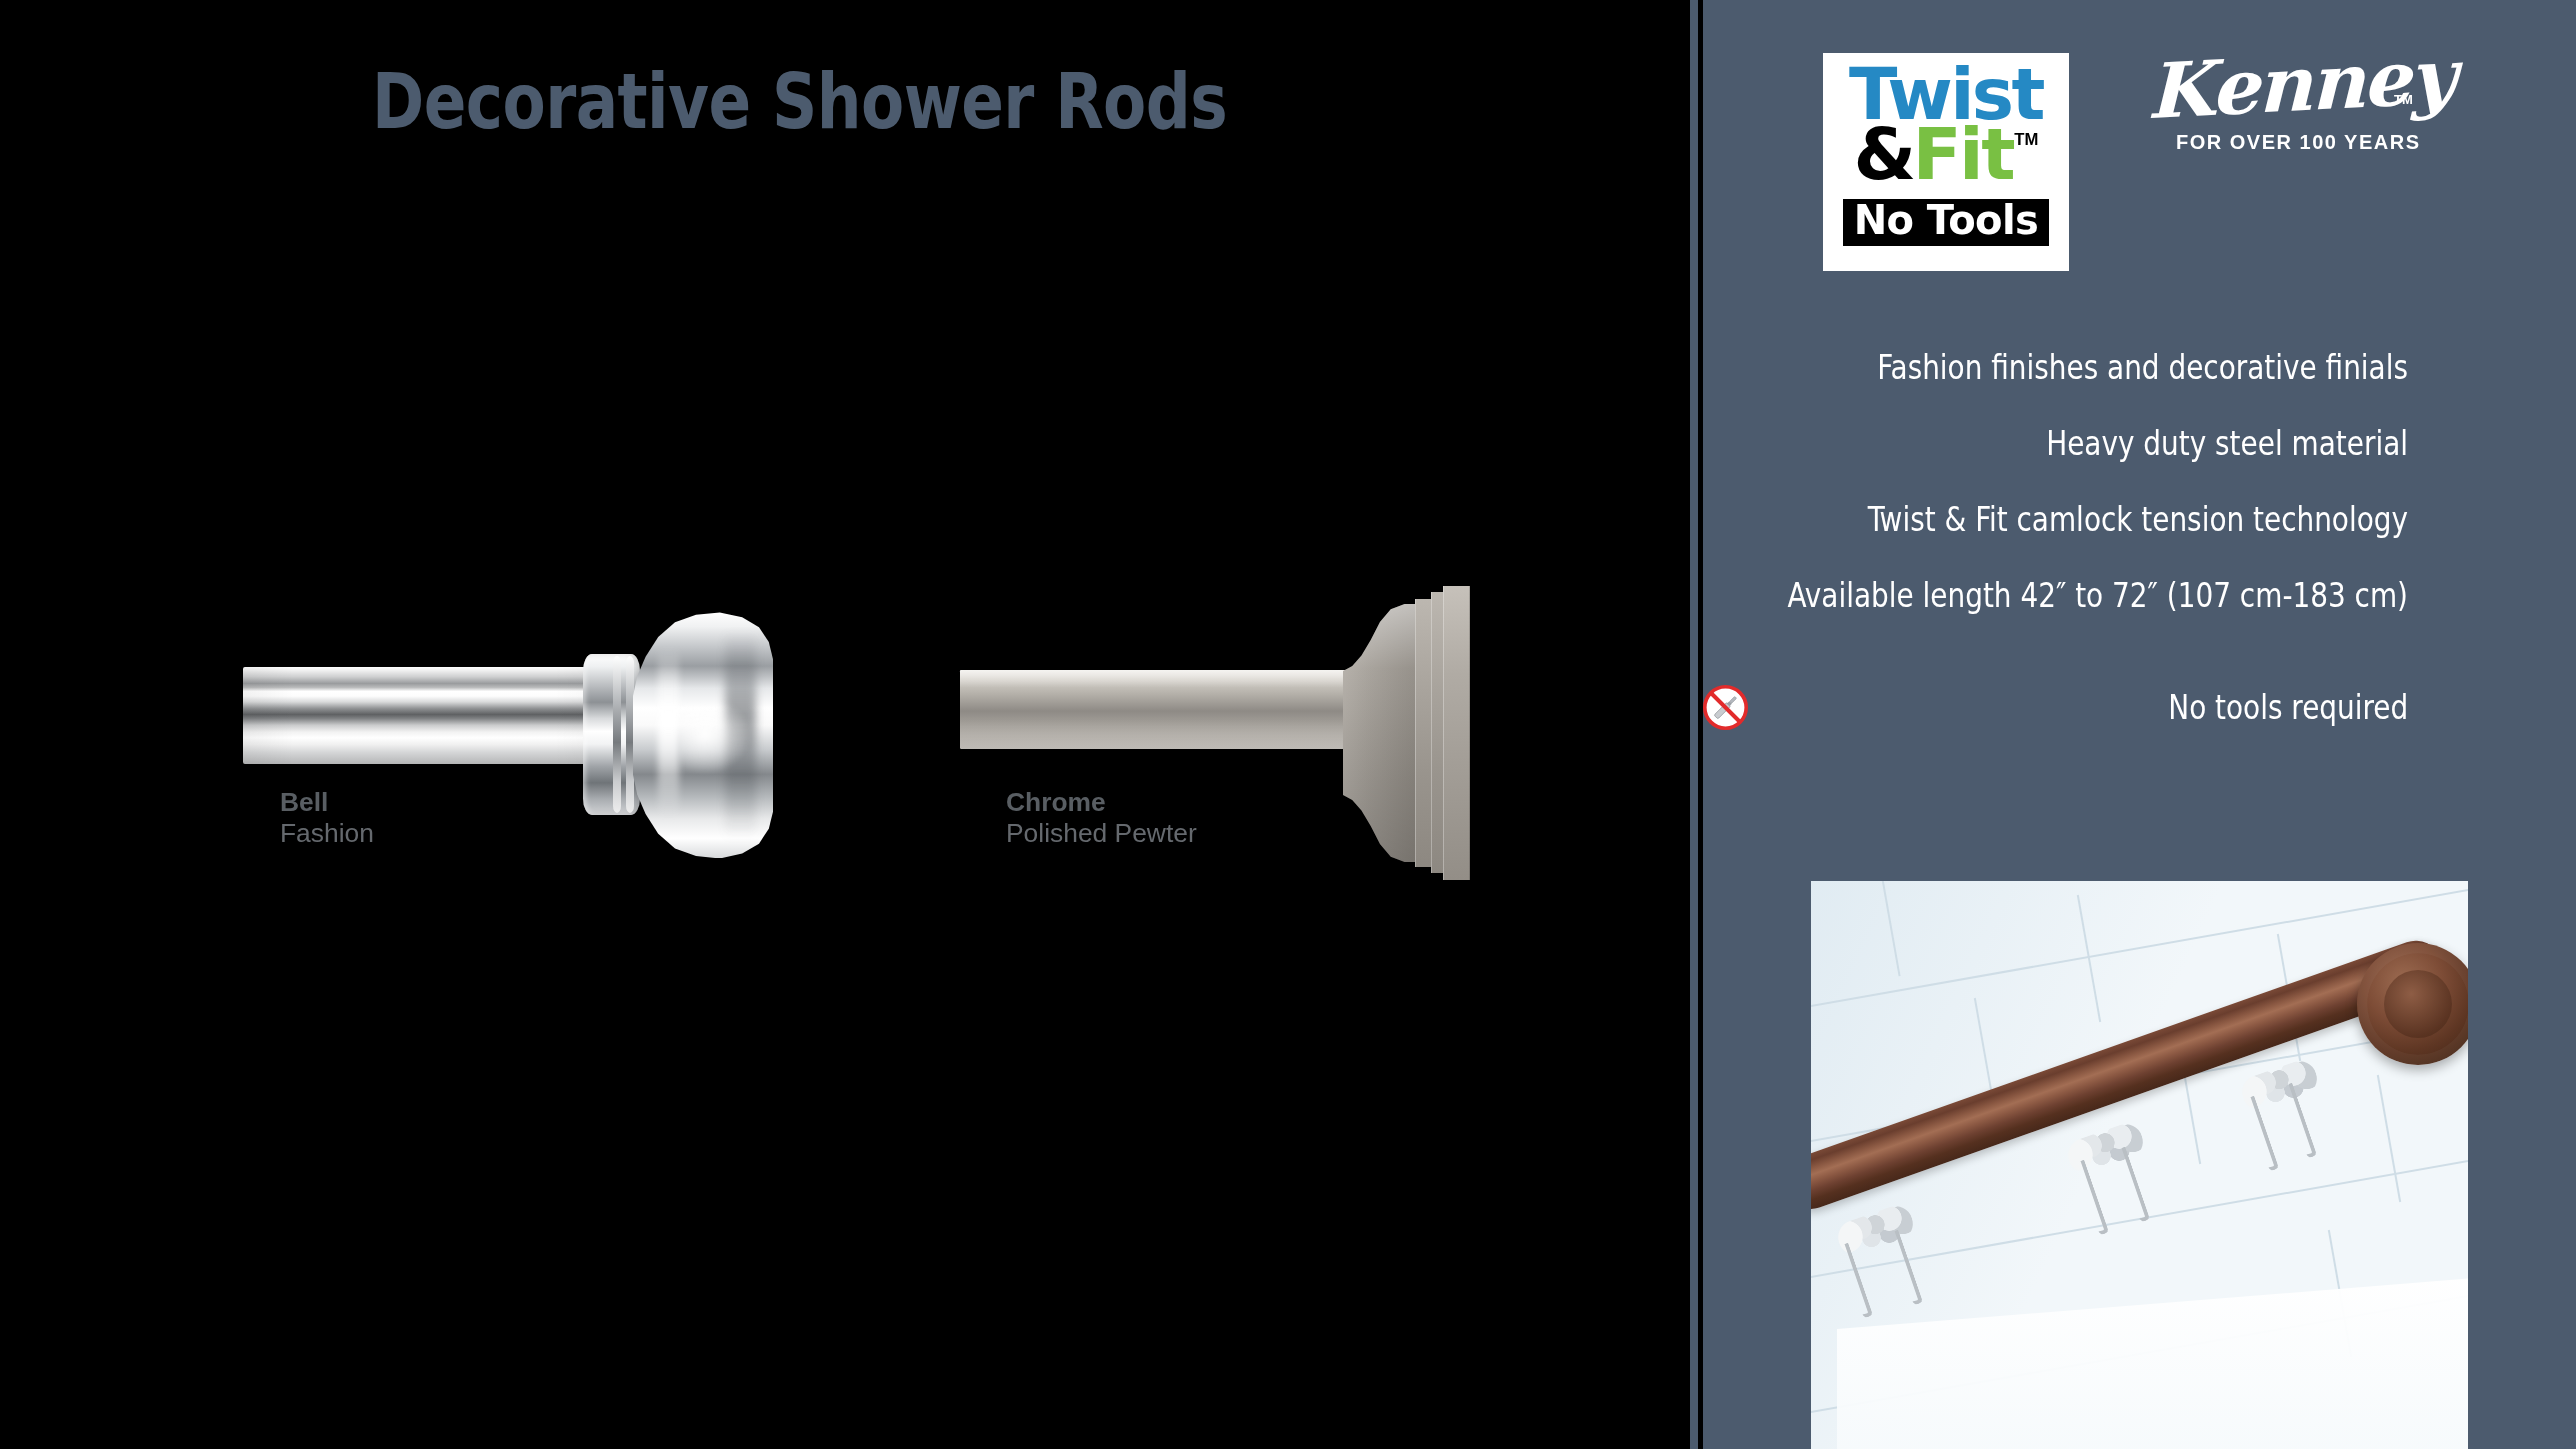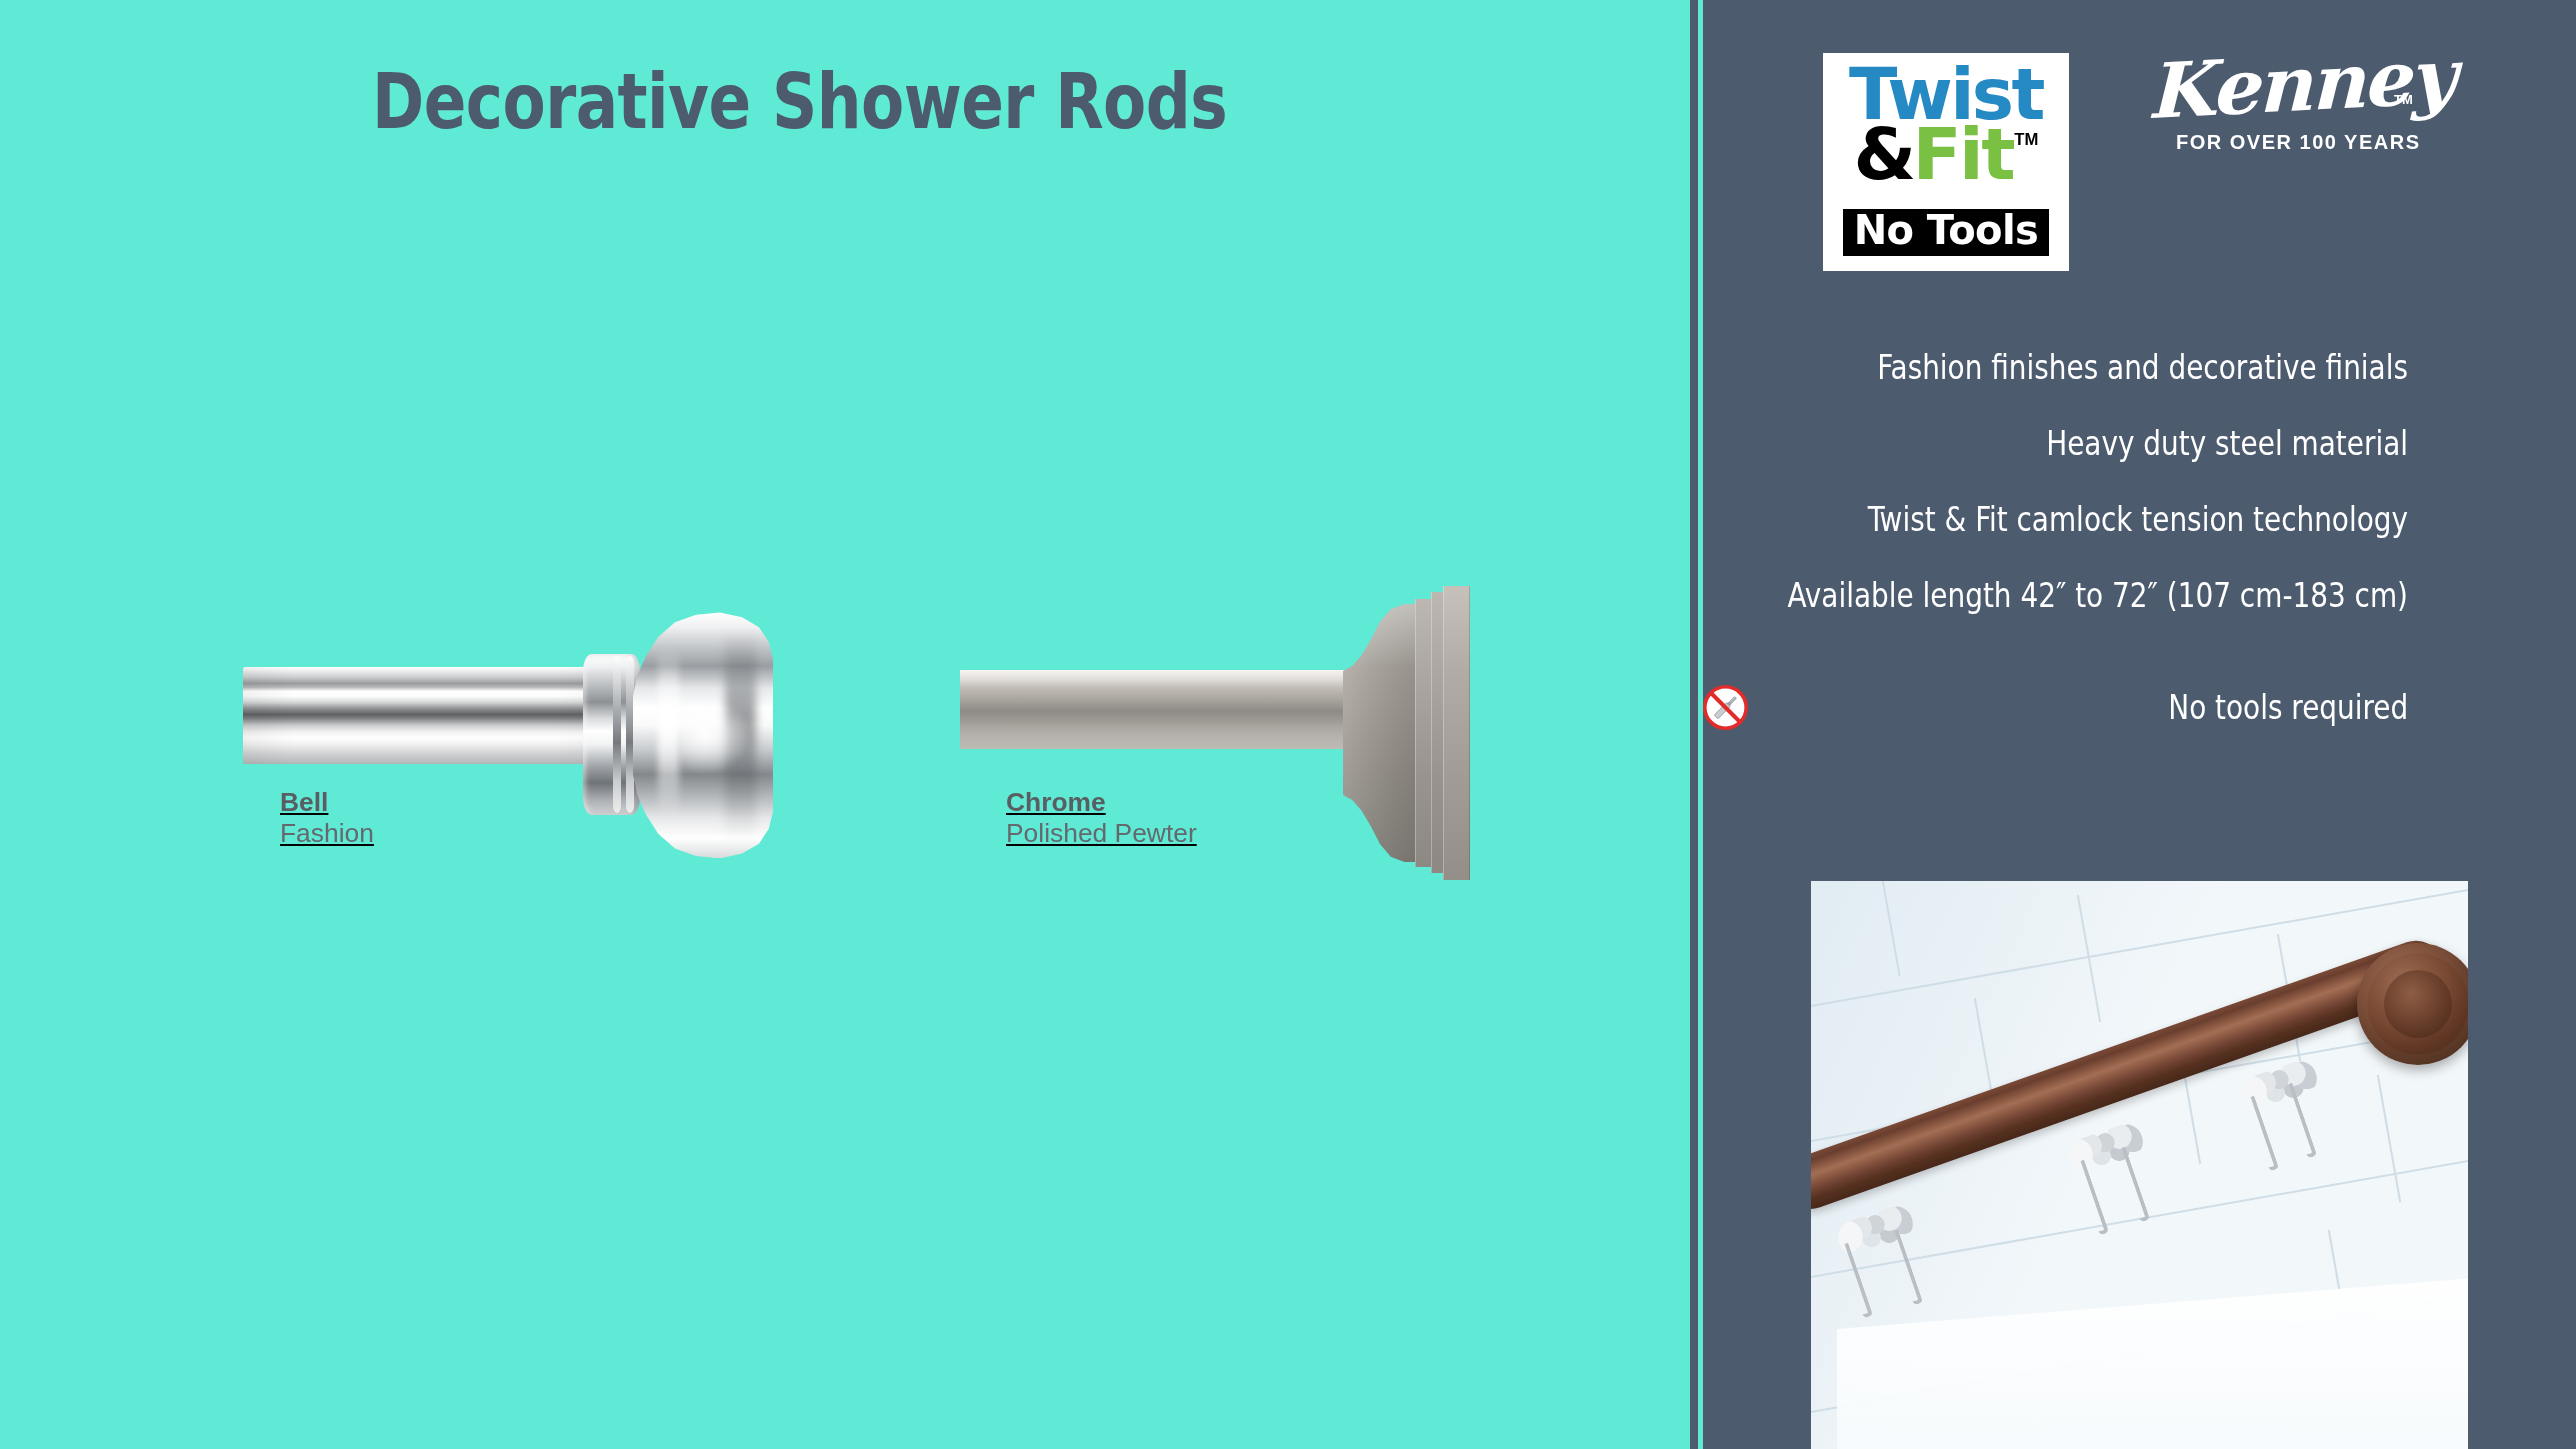--- a/index.html
+++ b/index.html
@@ -3,21 +3,21 @@
 <meta charset="utf-8">
 <title>Decorative Shower Rods</title>
 <style>
   * { margin:0; padding:0; box-sizing:border-box; }
   html, body {
     width:2576px; height:1449px;
     background:#ffffff;
     font-family:"Liberation Sans", sans-serif;
     overflow:hidden;
   }
-  .page { position:relative; width:2576px; height:1449px; background:#5eead4; }
+  .page { position:relative; width:2576px; height:1449px; background:#000000; }
 
   
   .page-title {
     position:absolute; left:372px; top:57px;
     font-size:76px; font-weight:bold;
     letter-spacing:-0.6px;
     color:#4C5B6E;
     white-space:nowrap;
     font-family:"DejaVu Sans Condensed","Liberation Sans", sans-serif;
     transform:scaleX(0.92); transform-origin:left top;
@@ -190,21 +190,21 @@
     font-size:72px; font-weight:bold; line-height:0.92;
     color:#79C043; letter-spacing:-2.6px;
     font-family:"DejaVu Sans","Liberation Sans", sans-serif;
   }
   .tf-tm {
     font-size:16.7px; font-weight:bold; color:#000;
     margin-top:9px; margin-left:1.3px;
     font-family:"Liberation Sans", sans-serif;
   }
   .tf-notools {
-    margin-top:22px;
+    margin-top:12px;
     background:#000000; color:#ffffff;
     font-size:40px; font-weight:bold;
     padding:1.3px 10.3px 5.2px 10.3px;
     letter-spacing:-0.6px;
     font-family:"DejaVu Sans","Liberation Sans", sans-serif;
     line-height:1.0;
   }
 
   
   .kenney { position:absolute; left:451px; top:52px; width:271px; height:110px; }

